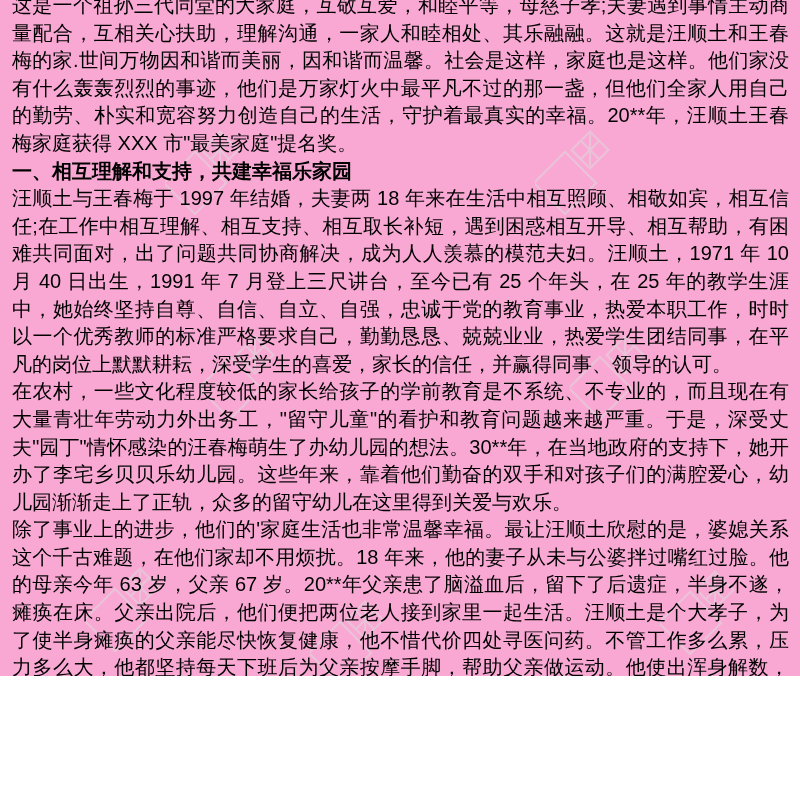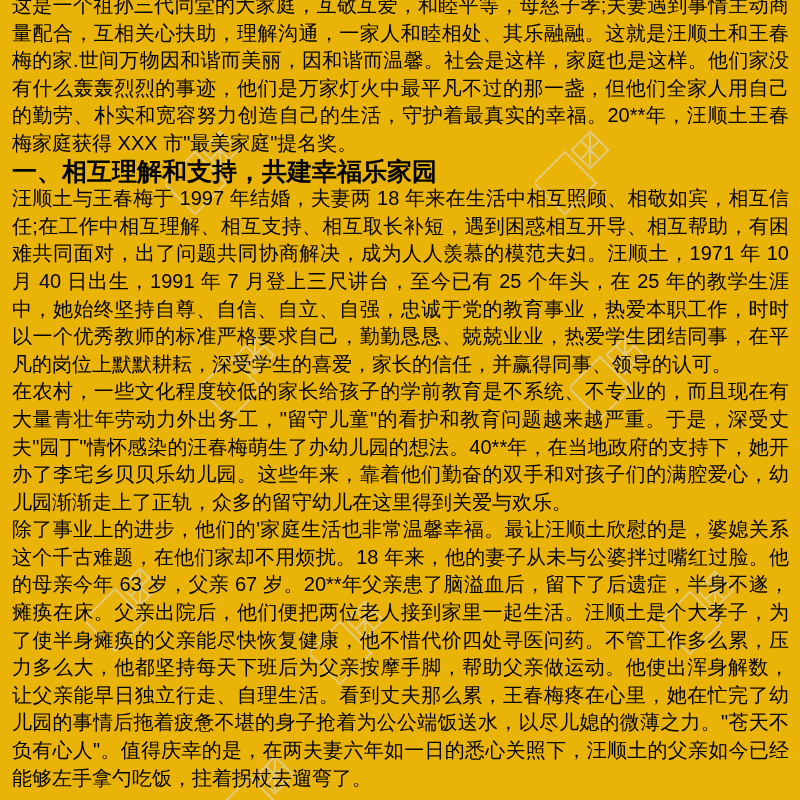--- a/index.html
+++ b/index.html
@@ -3,22 +3,22 @@
 <meta charset="utf-8">
 <style>
   html, body { margin: 0; padding: 0; }
   body {
     width: 800px; height: 800px;
     background: #ffffff;
     font-family: "Liberation Sans", "DejaVu Sans", sans-serif;
   }
   .page {
     position: relative;
-    width: 800px; height: 800px;
-    background: #eab308;
+    width: 800px; height: 676px;
+    background: #f9a8d4;
     overflow: hidden;
   }
   
   .wm-layer {
     position: absolute;
     inset: 0;
     pointer-events: none;
     z-index: 0;
   }
   .wm {
@@ -33,21 +33,21 @@
     z-index: 1;
     color: #000000;
     font-size: 20px;
     line-height: 27.6px;
     text-align: justify;
     word-break: break-all;
   }
   .doc p { margin: 0; }
   .doc h2 {
     margin: 0;
-    font-size: 25px;
+    font-size: 20px;
     line-height: 27.6px;
     font-weight: bold;
     text-align: left;
   }
 </style>
 </head>
 <body>
 
 <div class="page">
 
@@ -107,17 +107,17 @@
             <path d="M46 16 L64 34 M64 16 L46 34 M55 9 L55 41"></path>
             <rect x="8" y="36" width="44" height="44" transform="rotate(45 30 58)"></rect>
           </g>
         </svg></div>
     </div>
 
   <div class="doc">
     <p>这是一个祖孙三代同堂的大家庭，互敬互爱，和睦平等，母慈子孝;夫妻遇到事情主动商量配合，互相关心扶助，理解沟通，一家人和睦相处、其乐融融。这就是汪顺土和王春梅的家.世间万物因和谐而美丽，因和谐而温馨。社会是这样，家庭也是这样。他们家没有什么轰轰烈烈的事迹，他们是万家灯火中最平凡不过的那一盏，但他们全家人用自己的勤劳、朴实和宽容努力创造自己的生活，守护着最真实的幸福。20**年，汪顺土王春梅家庭获得 XXX 市"最美家庭"提名奖。</p>
     <h2>一、相互理解和支持，共建幸福乐家园</h2>
     <p>汪顺土与王春梅于 1997 年结婚，夫妻两 18 年来在生活中相互照顾、相敬如宾，相互信任;在工作中相互理解、相互支持、相互取长补短，遇到困惑相互开导、相互帮助，有困难共同面对，出了问题共同协商解决，成为人人羡慕的模范夫妇。汪顺土，1971 年 10 月 40 日出生，1991 年 7 月登上三尺讲台，至今已有 25 个年头，在 25 年的教学生涯中，她始终坚持自尊、自信、自立、自强，忠诚于党的教育事业，热爱本职工作，时时以一个优秀教师的标准严格要求自己，勤勤恳恳、兢兢业业，热爱学生团结同事，在平凡的岗位上默默耕耘，深受学生的喜爱，家长的信任，并赢得同事、领导的认可。</p>
-    <p>在农村，一些文化程度较低的家长给孩子的学前教育是不系统、不专业的，而且现在有大量青壮年劳动力外出务工，"留守儿童"的看护和教育问题越来越严重。于是，深受丈夫"园丁"情怀感染的汪春梅萌生了办幼儿园的想法。40**年，在当地政府的支持下，她开办了李宅乡贝贝乐幼儿园。这些年来，靠着他们勤奋的双手和对孩子们的满腔爱心，幼儿园渐渐走上了正轨，众多的留守幼儿在这里得到关爱与欢乐。</p>
+    <p>在农村，一些文化程度较低的家长给孩子的学前教育是不系统、不专业的，而且现在有大量青壮年劳动力外出务工，"留守儿童"的看护和教育问题越来越严重。于是，深受丈夫"园丁"情怀感染的汪春梅萌生了办幼儿园的想法。30**年，在当地政府的支持下，她开办了李宅乡贝贝乐幼儿园。这些年来，靠着他们勤奋的双手和对孩子们的满腔爱心，幼儿园渐渐走上了正轨，众多的留守幼儿在这里得到关爱与欢乐。</p>
     <p>除了事业上的进步，他们的'家庭生活也非常温馨幸福。最让汪顺土欣慰的是，婆媳关系这个千古难题，在他们家却不用烦扰。18 年来，他的妻子从未与公婆拌过嘴红过脸。他的母亲今年 63 岁，父亲 67 岁。20**年父亲患了脑溢血后，留下了后遗症，半身不遂，瘫痪在床。父亲出院后，他们便把两位老人接到家里一起生活。汪顺土是个大孝子，为了使半身瘫痪的父亲能尽快恢复健康，他不惜代价四处寻医问药。不管工作多么累，压力多么大，他都坚持每天下班后为父亲按摩手脚，帮助父亲做运动。他使出浑身解数，让父亲能早日独立行走、自理生活。看到丈夫那么累，王春梅疼在心里，她在忙完了幼儿园的事情后拖着疲惫不堪的身子抢着为公公端饭送水，以尽儿媳的微薄之力。"苍天不负有心人"。值得庆幸的是，在两夫妻六年如一日的悉心关照下，汪顺土的父亲如今已经能够左手拿勺吃饭，拄着拐杖去遛弯了。</p>
   </div>
 
 </div>
 
 </body></html>

